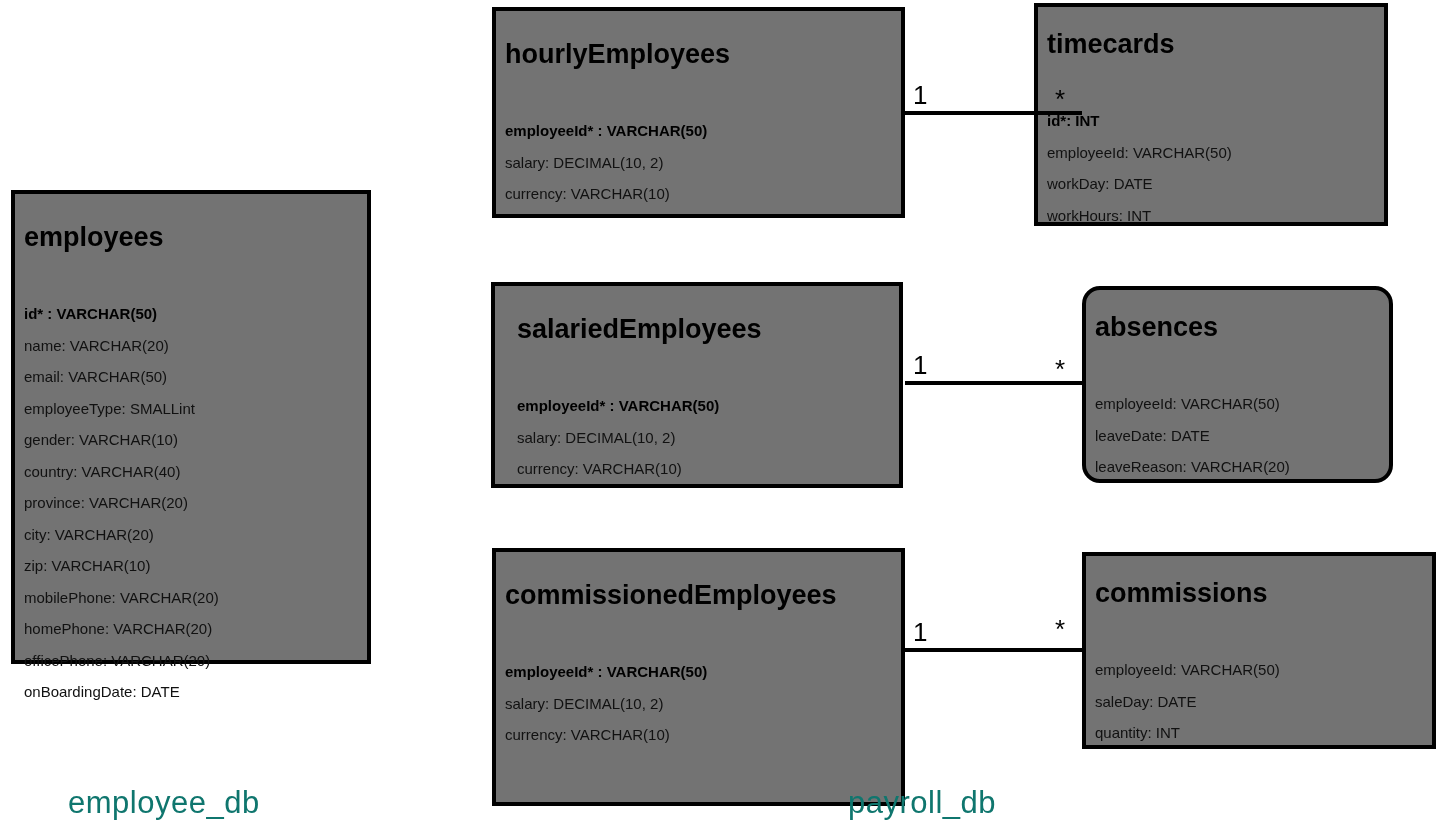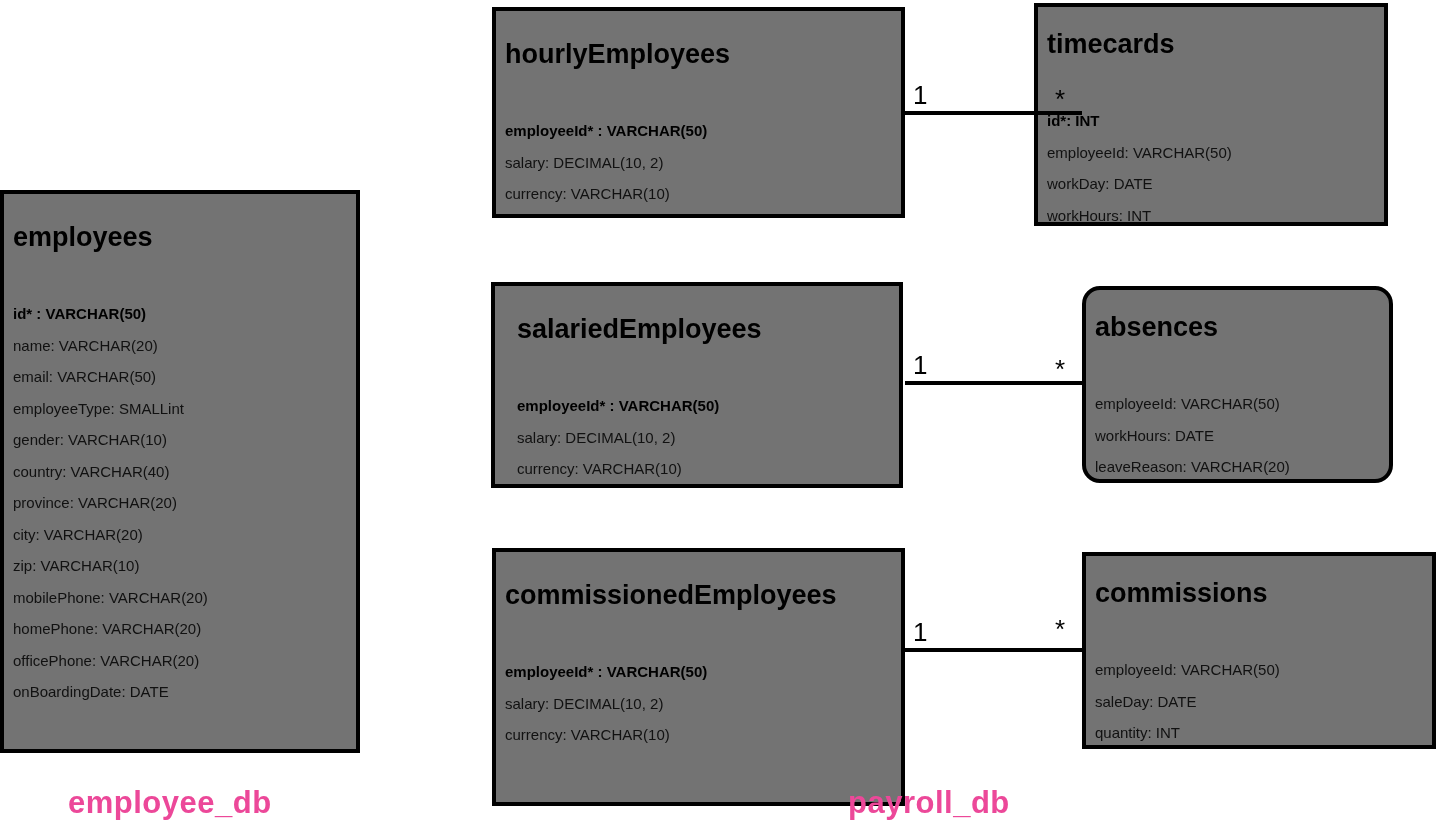--- a/index.html
+++ b/index.html
@@ -37,21 +37,21 @@
   .field {
     line-height: 31.5px;
     white-space: nowrap;
     color: #111111;
   }
   .field.pk {
     font-weight: 700;
     color: #000000;
   }
   
-  .box-employees              { left: 0;    top: 190px; width: 360px; height: 563px; }
+  .box-employees              { left: 11px;    top: 190px; width: 360px; height: 474px; }
   .box-hourlyEmployees        { left: 492px;  top: 7px;   width: 413px; height: 211px; }
   .box-timecards              { left: 1034px; top: 3px;   width: 354px; height: 223px; }
   .box-salariedEmployees      { left: 491px;  top: 282px; width: 412px; height: 206px; padding-left: 22px; }
   .box-absences               { left: 1082px; top: 286px; width: 311px; height: 197px; border-radius: 18px; }
   .box-commissionedEmployees  { left: 492px;  top: 548px; width: 413px; height: 258px; }
   .box-commissions            { left: 1082px; top: 552px; width: 354px; height: 197px; }
   
   .rel-line {
     position: absolute;
     left: 905px;
@@ -71,22 +71,22 @@
   .c1-left  { left: 913px;  top: 82px;  }
   .c1-right { left: 1055px; top: 86px;  }
   .c2-left  { left: 913px;  top: 352px; }
   .c2-right { left: 1055px; top: 356px; }
   .c3-left  { left: 913px;  top: 619px; }
   .c3-right { left: 1055px; top: 616px; }
   
   .db-label {
     position: absolute;
     font-size: 31px;
-    font-weight: 700;
-    color: #ec4899;
+    font-weight: 400;
+    color: #0f766e;
     letter-spacing: 0.5px;
     white-space: nowrap;
   }
   .db-left  { left: 68px;  top: 785px; }
   .db-right { left: 848px; top: 785px; }
 </style>
 </head>
 <body>
 
 <div class="canvas">
@@ -135,21 +135,21 @@
         <div class="field pk">employeeId* : VARCHAR(50)</div>
         <div class="field">salary: DECIMAL(10, 2)</div>
         <div class="field">currency: VARCHAR(10)</div>
       </div>
   </div>
 
   <div class="tbox pt20 box-absences">
     <div class="ttitle">absences</div>
     <div class="fields">
         <div class="field">employeeId: VARCHAR(50)</div>
-        <div class="field">workHours: DATE</div>
+        <div class="field">leaveDate: DATE</div>
         <div class="field">leaveReason: VARCHAR(20)</div>
       </div>
   </div>
 
   <div class="tbox box-commissionedEmployees">
     <div class="ttitle">commissionedEmployees</div>
     <div class="fields">
         <div class="field pk">employeeId* : VARCHAR(50)</div>
         <div class="field">salary: DECIMAL(10, 2)</div>
         <div class="field">currency: VARCHAR(10)</div>

